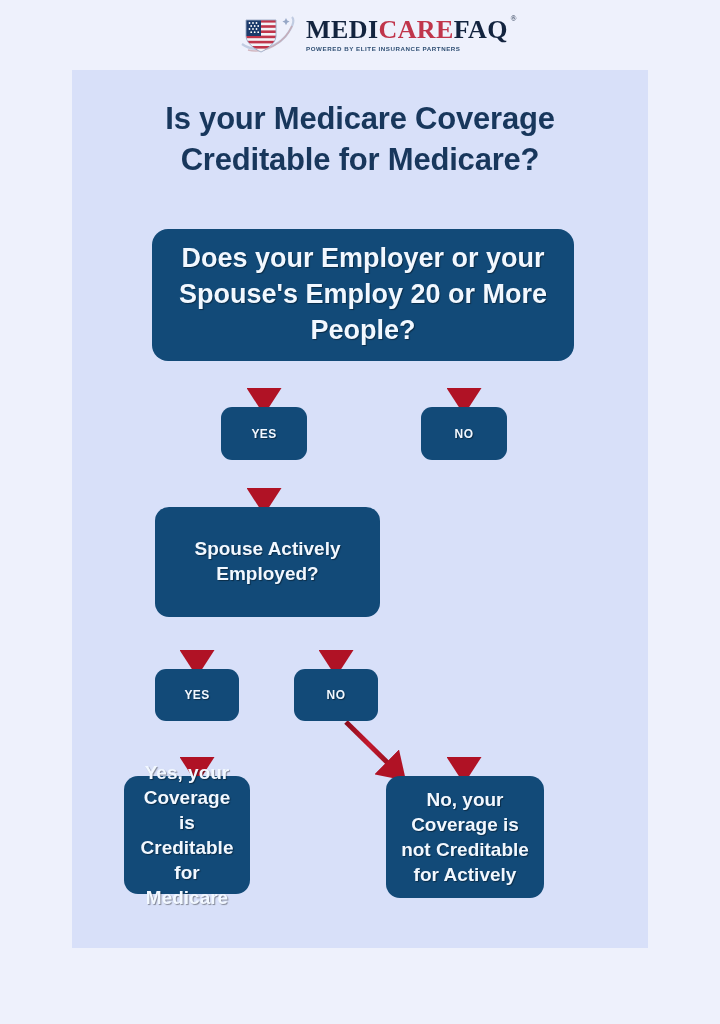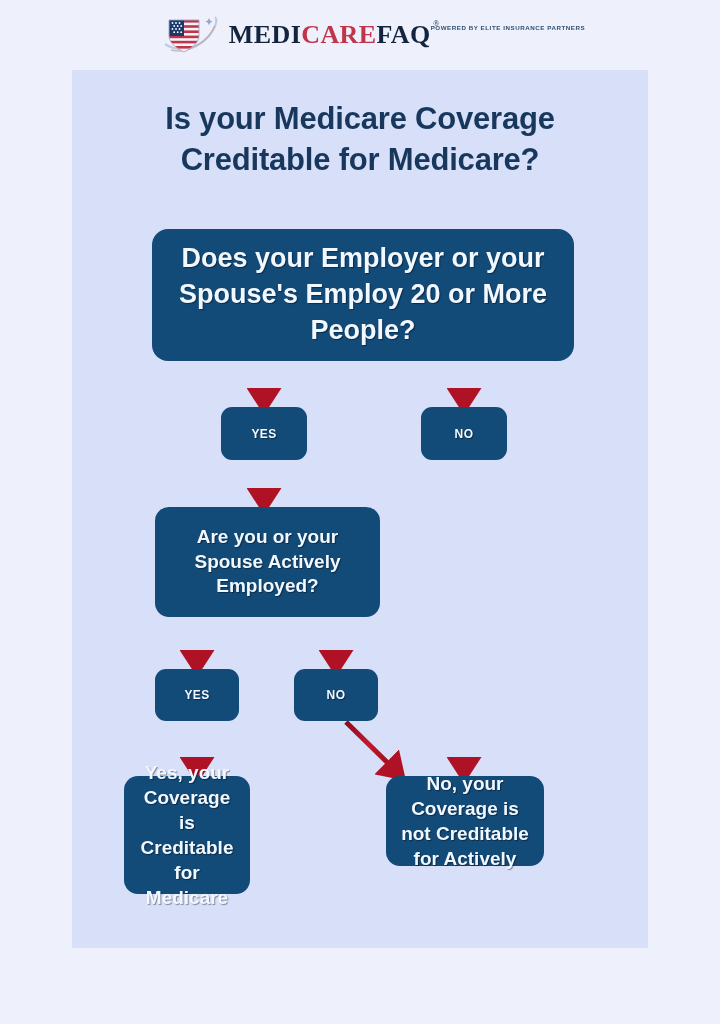--- a/index.html
+++ b/index.html
@@ -36,21 +36,21 @@
   .logo-mark {
     position: relative;
     width: 62px;
     height: 42px;
     flex: none;
   }
   .logo-mark svg { display: block; }
 
   .logo-text-block {
     display: flex;
-    flex-direction: row;
+    flex-direction: column;
     align-items: flex-start;
     line-height: 1;
   }
   .logo-wordmark {
     font-family: "Liberation Serif", serif;
     font-weight: bold;
     font-size: 26px;
     letter-spacing: 0.4px;
     white-space: nowrap;
     position: relative;
@@ -146,21 +146,21 @@
   .node-yes2 { left: 155px; top: 669px; width: 84px; height: 52px; }
   .node-no2  { left: 294px; top: 669px; width: 84px; height: 52px; }
 
   .node-result {
     border-radius: 14px;
     font-size: 19px;
     line-height: 1.32;
     padding: 0 10px;
   }
   .node-yes-result { left: 124px; top: 776px; width: 126px; height: 118px; }
-  .node-no-result  { left: 386px; top: 776px; width: 158px; height: 90px; }
+  .node-no-result  { left: 386px; top: 776px; width: 158px; height: 122px; }
 
   
   .arrow-layer {
     position: absolute;
     left: 0;
     top: 0;
     width: 720px;
     height: 1024px;
     z-index: 2;
     pointer-events: none;
@@ -268,21 +268,20 @@
     <span style="display: block;">Spouse's Employ 20 or More</span>
     <span style="display: block;">People?</span>
   </span>
 </div>
 
 <div class="node node-label node-yes1">YES</div>
 <div class="node node-label node-no1">NO</div>
 
 <div class="node node-q2">
   <span>
-    <span style="display: block;">Are you or your</span>
     <span style="display: block;">Spouse Actively</span>
     <span style="display: block;">Employed?</span>
   </span>
 </div>
 
 <div class="node node-label node-yes2">YES</div>
 <div class="node node-label node-no2">NO</div>
 
 <div class="node node-result node-yes-result">
   <span>

